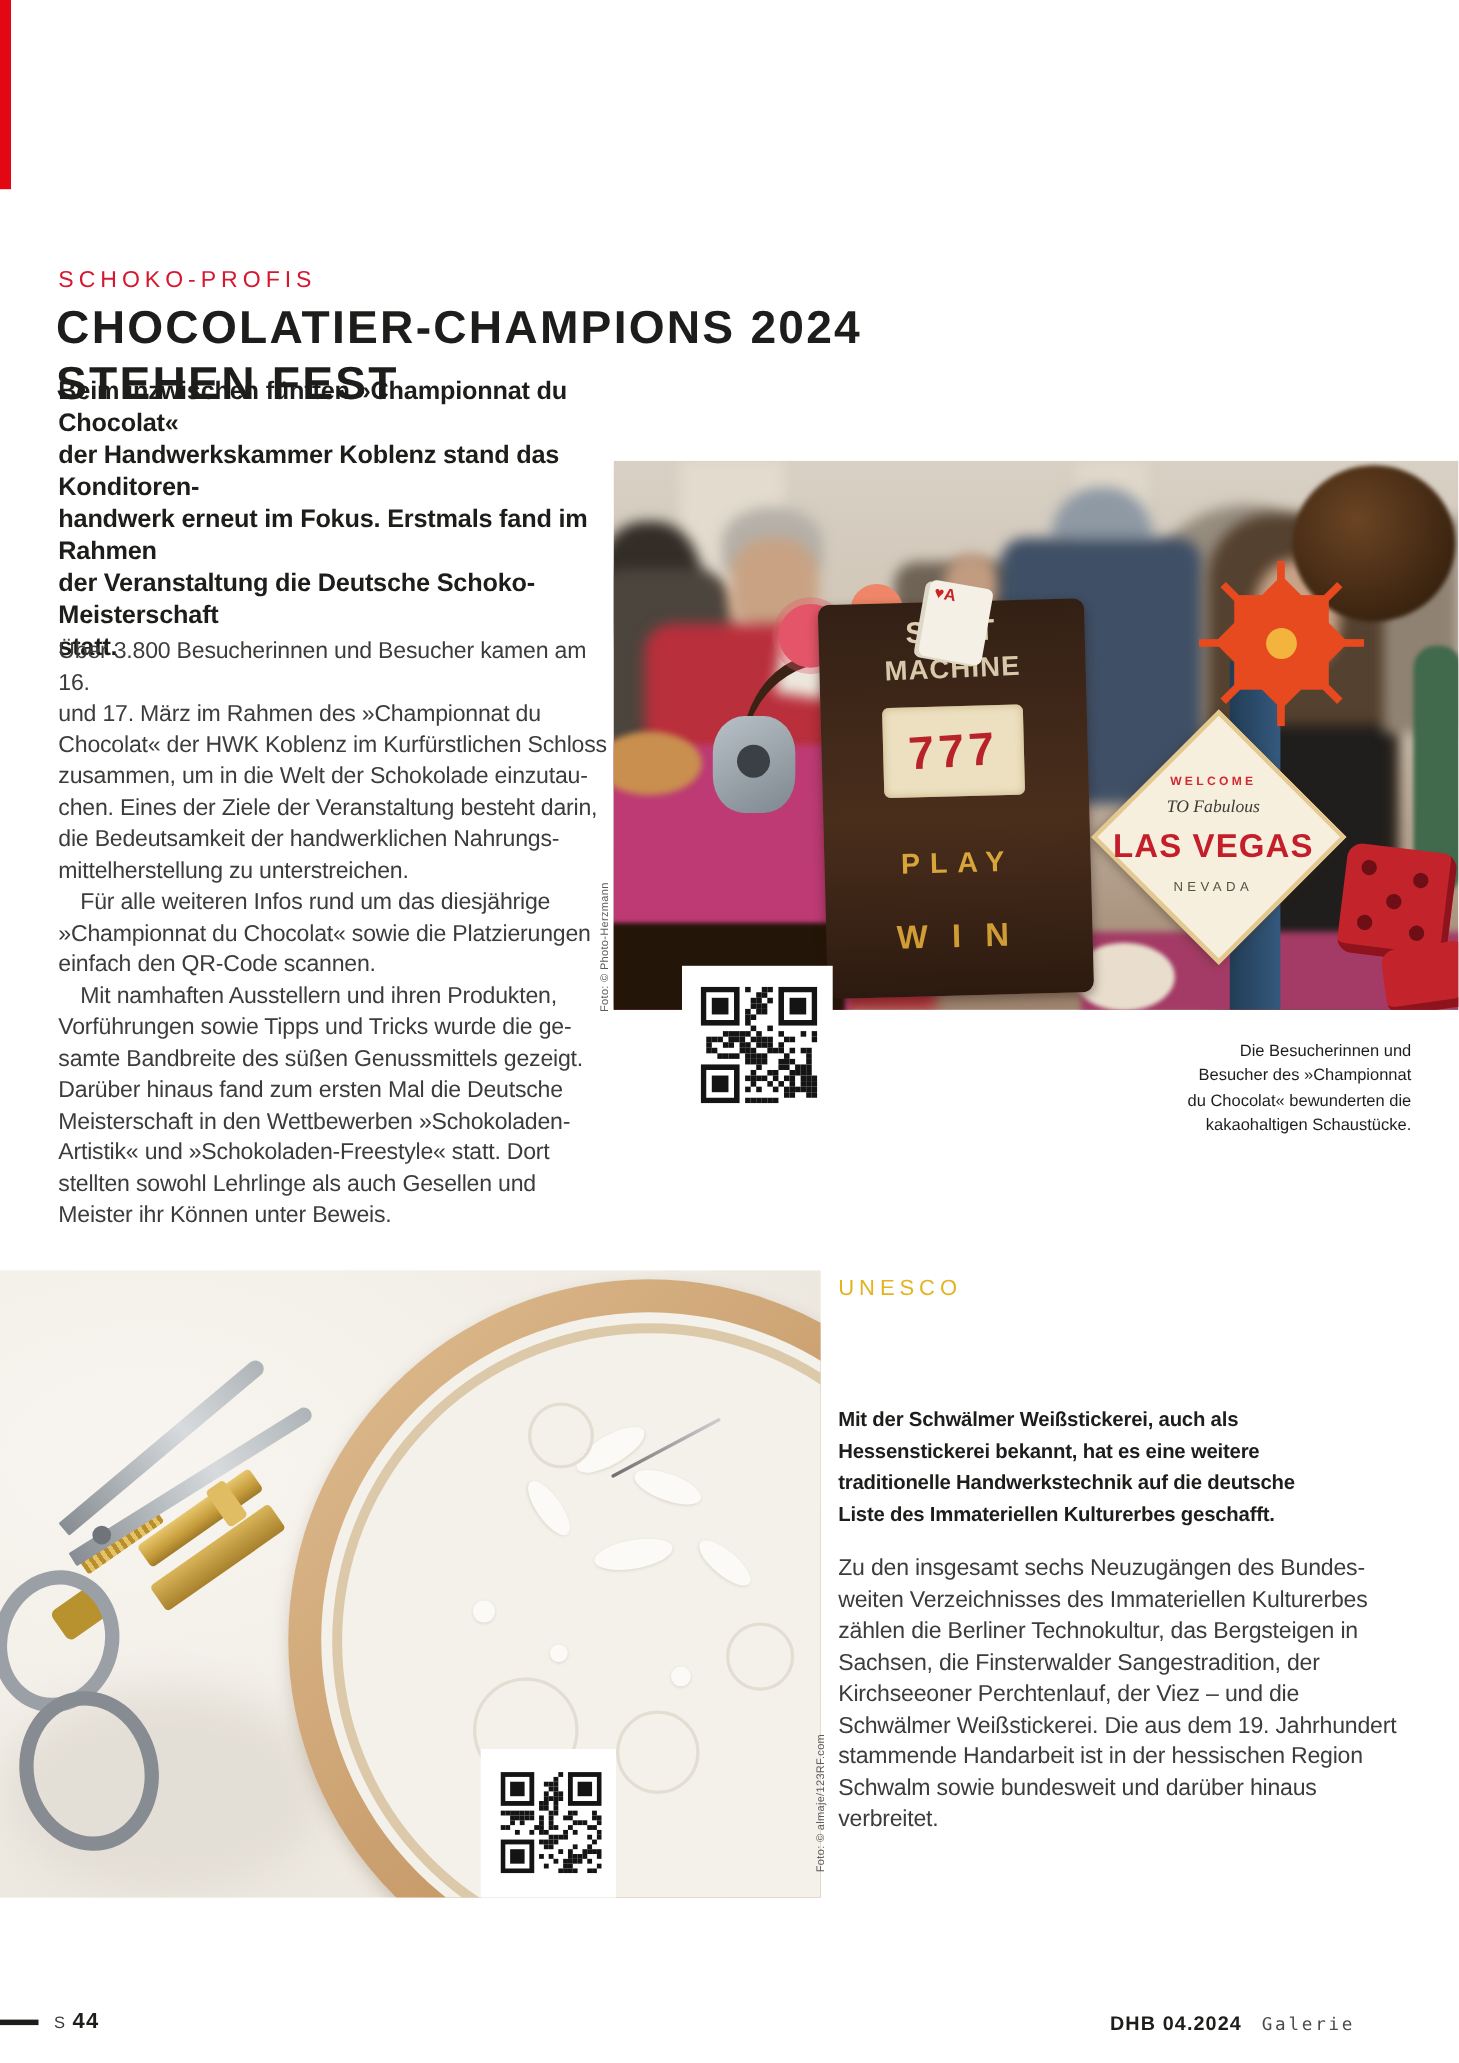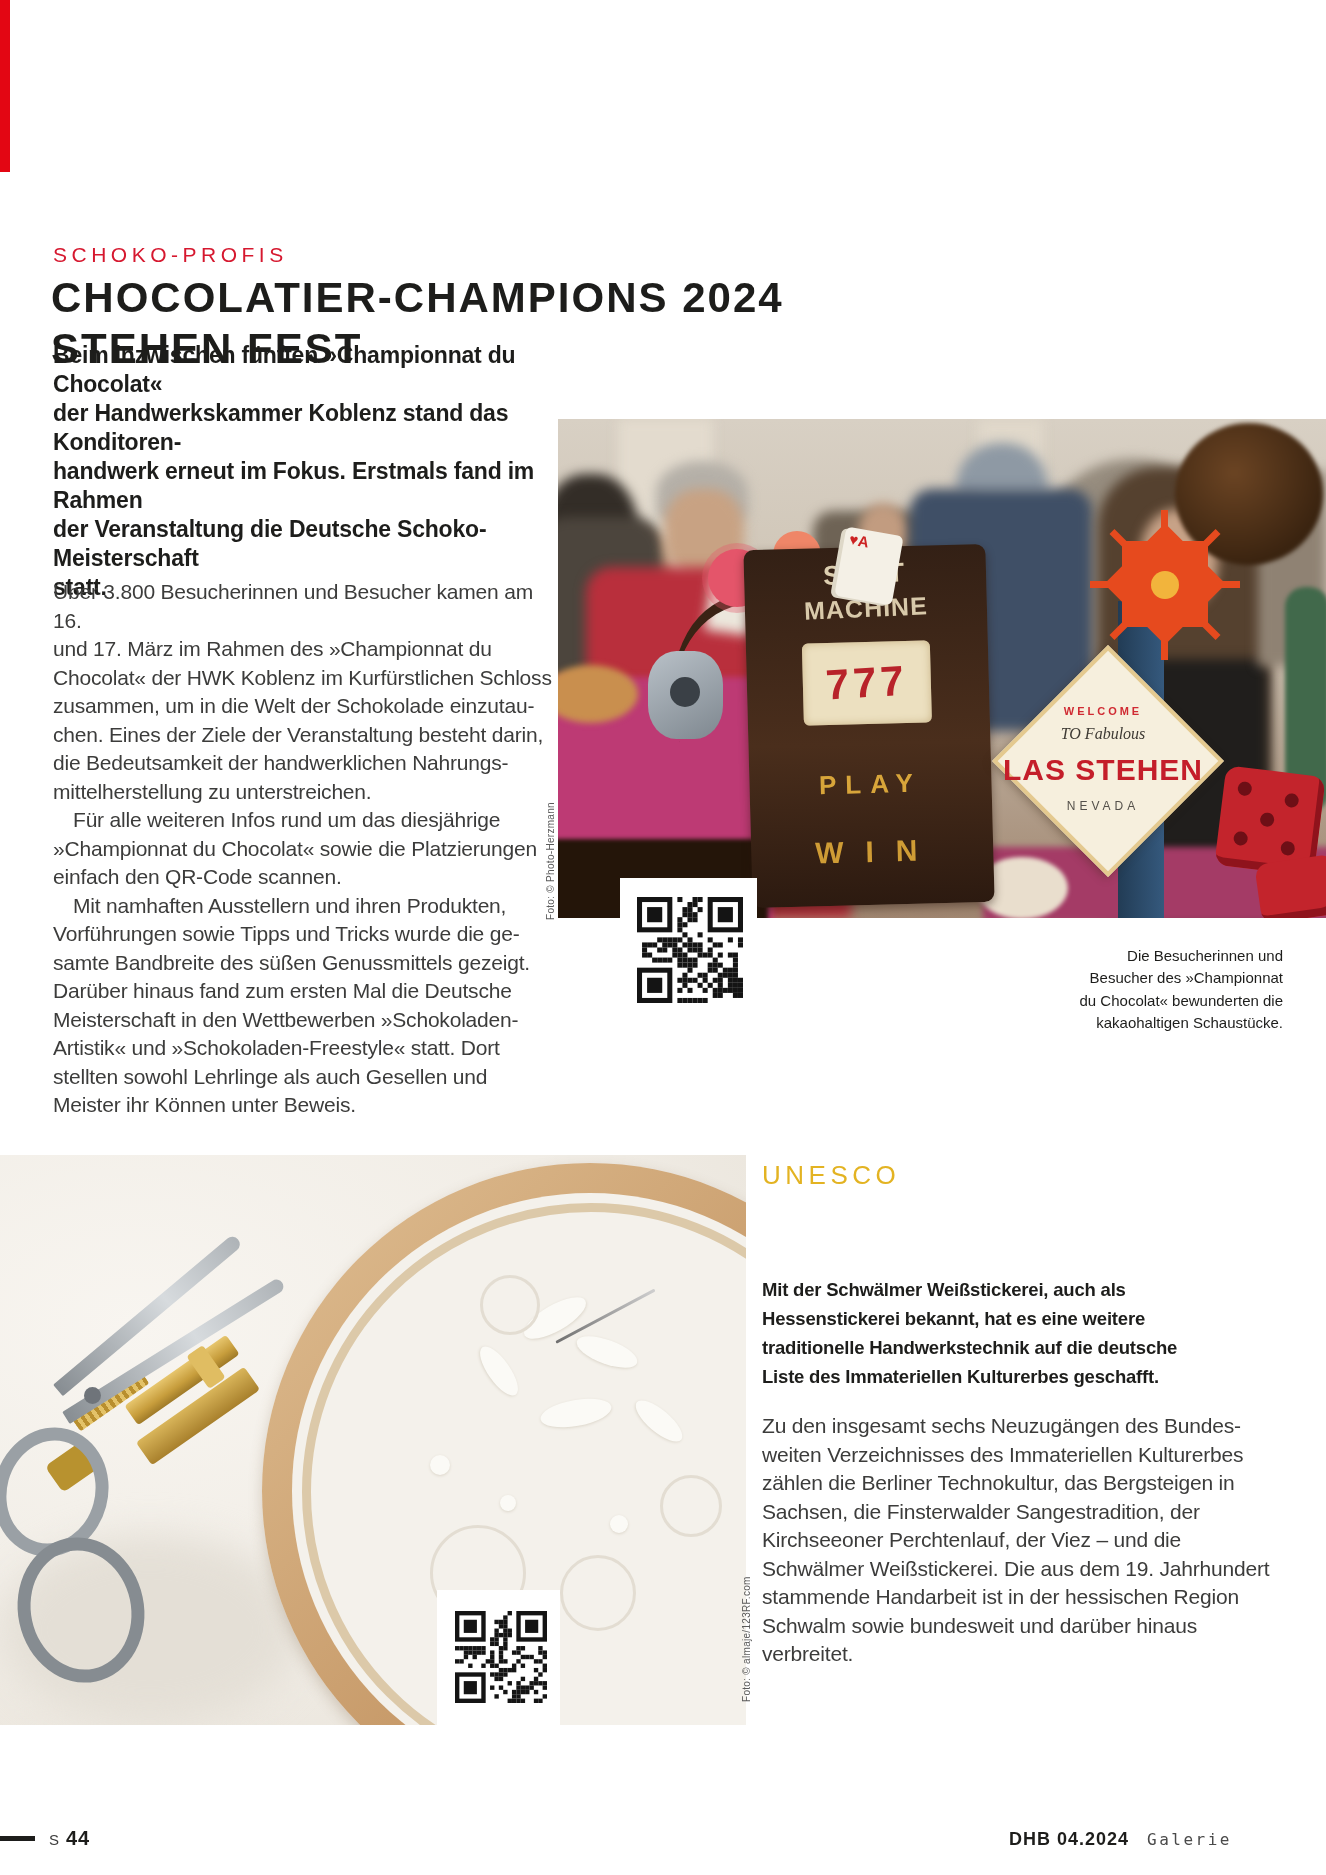--- a/index.html
+++ b/index.html
@@ -3,21 +3,21 @@
 <meta charset="utf-8">
 <style>
   html,body{margin:0;padding:0;background:#ffffff;}
   .page{position:relative;width:1326px;height:1875px;background:#fff;overflow:hidden;
         font-family:"Liberation Sans",sans-serif;color:#3c3c3b;}
   .abs{position:absolute;}
   .prelines{white-space:pre-line;}
 
   
   .kicker{font-size:21px;font-weight:500;letter-spacing:4.5px;color:#d6182f;}
-  .kicker.yellow{color:#e3b322;font-size:26px;text-align:right;}
+  .kicker.yellow{color:#e3b322;font-size:20px;text-align:right;}
   .headline{font-size:42px;line-height:51px;font-weight:700;letter-spacing:2px;color:#1d1d1b;}
   .headline.small{font-size:32px;line-height:37px;letter-spacing:1.5px;}
   .intro{font-size:23px;line-height:29px;font-weight:700;color:#1d1d1b;letter-spacing:-0.2px;}
   .bodytext{font-size:21px;line-height:28.5px;font-weight:400;color:#3c3c3b;letter-spacing:-0.2px;}
   .indent{text-indent:20px;}
   .caption{font-size:15px;line-height:22.4px;font-weight:400;color:#1d1d1b;text-align:right;}
   .credit{font-size:10px;color:#5a5a5a;transform:rotate(-90deg);transform-origin:left top;white-space:nowrap;letter-spacing:0.3px;}
 
   
   .photo1{left:558px;top:419px;width:768px;height:499px;overflow:hidden;
@@ -189,21 +189,21 @@
     </div>
 
     <div class="p1s cards">
       <span>♥A</span>
     </div>
 
     <div class="p1s vegas">
       <div class="diamond"></div>
       <div class="welcome">WELCOME</div>
       <div class="tofab">TO Fabulous</div>
-      <div class="lasvegas">LAS STEHEN</div>
+      <div class="lasvegas">LAS VEGAS</div>
       <div class="nevada">NEVADA</div>
     </div>
   </div>
 
   <div class="abs credit" style="left:545px;top:920px;">Foto: © Photo-Herzmann</div>
 
   <div class="abs qrbox" style="left:620px;top:878px;width:137px;height:134px;">
     <svg class="qr" style="position:absolute;left:17px;top:19px;" width="106" height="106" viewBox="0 0 21 21">
         <rect x="8" y="0" width="1" height="1" fill="#141414"></rect>
         <rect x="11" y="0" width="1" height="1" fill="#141414"></rect>

